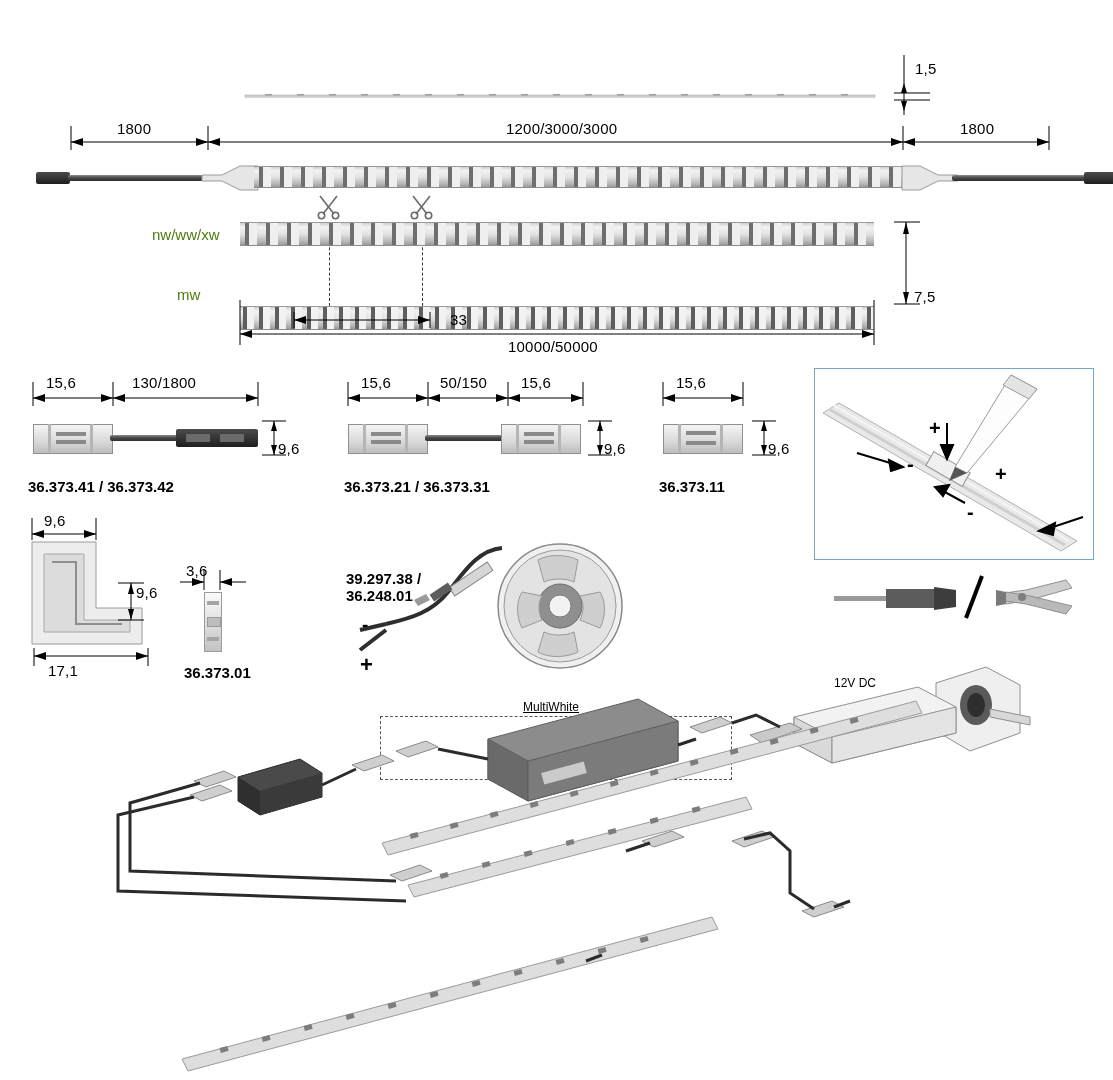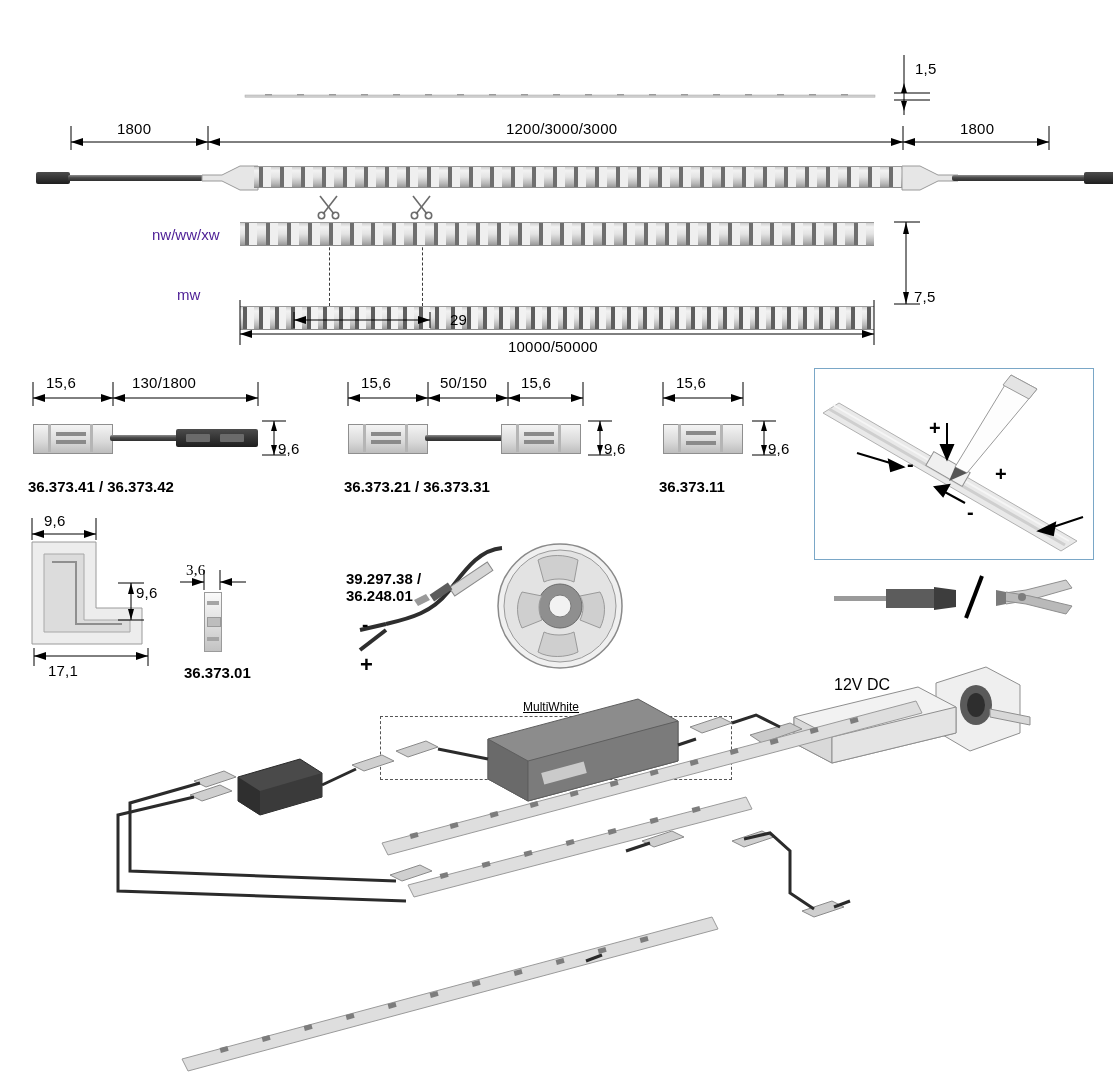--- a/index.html
+++ b/index.html
@@ -2,21 +2,21 @@
 <html><head>
 <meta charset="utf-8">
 <style>
   html,body{margin:0;padding:0;background:#ffffff;}
   body{width:1113px;height:1080px;position:relative;overflow:hidden;
        font-family:"Liberation Sans", sans-serif;color:#000;}
   .stage{position:absolute;left:0;top:0;width:943px;height:1080px;}
   .abs{position:absolute;}
   .dimtxt{font-size:15px;color:#000;letter-spacing:0.2px;white-space:nowrap;}
   .partno{font-size:15px;font-weight:bold;color:#000;white-space:nowrap;}
-  .lbl-teal{font-size:15px;color:#4c1d95;white-space:nowrap;}
+  .lbl-teal{font-size:15px;color:#4d7c0f;white-space:nowrap;}
   .lbl-plain{font-size:15px;color:#000;white-space:nowrap;}
   .sign{font-size:19px;font-weight:bold;}
   .dash-v{border-left:1px dashed #3a3a3a;width:0;}
   .dash-box{border:1px dashed #555;}
   
   .strip{background:linear-gradient(to bottom,#cfcfcf 0%,#f2f2f2 18%,#e3e3e3 50%,#b9b9b9 82%,#9a9a9a 100%);
          border-top:1px solid #9a9a9a;border-bottom:1px solid #8c8c8c;position:relative;overflow:hidden;}
   .leds{position:absolute;left:0;top:0;right:0;bottom:0;
         background:repeating-linear-gradient(to right,
           rgba(255,255,255,0) 0px, rgba(255,255,255,0) 6px,
@@ -171,21 +171,21 @@
 
   <div class="abs" style="left:290px;top:310px;width:200px;height:20px;">
     <svg width="200" height="20">
       <line x1="4" y1="10" x2="140" y2="10" stroke="#000" stroke-width="1"></line>
       <path d="M4 10 L16 6 L16 14 Z" fill="#000"></path>
       <path d="M140 10 L128 6 L128 14 Z" fill="#000"></path>
       <line x1="4" y1="2" x2="4" y2="18" stroke="#000" stroke-width="1"></line>
       <line x1="140" y1="2" x2="140" y2="18" stroke="#000" stroke-width="1"></line>
     </svg>
   </div>
-  <div class="abs dimtxt" style="left:450px;top:311px;">29</div>
+  <div class="abs dimtxt" style="left:450px;top:311px;">33</div>
 
   <div class="abs" style="left:236px;top:300px;width:650px;height:50px;">
     <svg width="650" height="50">
       <line x1="4" y1="0" x2="4" y2="45" stroke="#000" stroke-width="1"></line>
       <line x1="638" y1="0" x2="638" y2="45" stroke="#000" stroke-width="1"></line>
       <line x1="4" y1="34" x2="638" y2="34" stroke="#000" stroke-width="1"></line>
       <path d="M4 34 L16 30 L16 38 Z" fill="#000"></path>
       <path d="M638 34 L626 30 L626 38 Z" fill="#000"></path>
     </svg>
   </div>
@@ -415,21 +415,21 @@
   <div class="abs" style="left:176px;top:566px;width:80px;height:24px;">
     <svg width="80" height="24">
       <line x1="28" y1="4" x2="28" y2="24" stroke="#000" stroke-width="1"></line>
       <line x1="44" y1="4" x2="44" y2="24" stroke="#000" stroke-width="1"></line>
       <line x1="4" y1="16" x2="28" y2="16" stroke="#000" stroke-width="1"></line>
       <line x1="44" y1="16" x2="70" y2="16" stroke="#000" stroke-width="1"></line>
       <path d="M28 16 L16 12 L16 20 Z" fill="#000"></path>
       <path d="M44 16 L56 12 L56 20 Z" fill="#000"></path>
     </svg>
   </div>
-  <div class="abs dimtxt" style="left:186px;top:562px;font-family:Liberation Serif, serif;">3,6</div>
+  <div class="abs dimtxt" style="left:186px;top:562px;">3,6</div>
   <div class="abs silver" style="left:204px;top:592px;width:16px;height:58px;">
     <div class="abs" style="left:2px;top:8px;width:12px;height:4px;background:#a5a5a5;"></div>
     <div class="abs" style="left:2px;top:24px;width:12px;height:8px;background:#bdbdbd;border:1px solid #9a9a9a;"></div>
     <div class="abs" style="left:2px;top:44px;width:12px;height:4px;background:#a5a5a5;"></div>
   </div>
   <div class="abs partno" style="left:184px;top:664px;">36.373.01</div>
 
   <div class="abs partno" style="left:346px;top:570px;white-space:pre;">39.297.38 /
 36.248.01</div>
 
@@ -456,21 +456,21 @@
         <path d="M62 62 L74 56 L78 62 L66 68 Z" fill="#9a9a9a"></path>
       </g>
 
       <path d="M34 86 L8 92" stroke="#2e2e2e" stroke-width="4" fill="none"></path>
       <path d="M34 92 L8 112" stroke="#2e2e2e" stroke-width="4" fill="none"></path>
     </svg>
   </div>
   <div class="abs sign" style="left:362px;top:614px;">-</div>
   <div class="abs sign" style="left:360px;top:652px;font-size:22px;">+</div>
 
-  <div class="abs lbl-plain" style="left:834px;top:676px;font-size:16px;">12V DC</div>
+  <div class="abs lbl-plain" style="left:834px;top:676px;font-size:12px;">12V DC</div>
 
   <div class="abs dash-box" style="left:380px;top:716px;width:350px;height:62px;"></div>
   <div class="abs lbl-plain" style="left:523px;top:700px;font-size:12px;text-decoration:underline;">MultiWhite</div>
 
   <div class="abs" style="left:90px;top:655px;width:990px;height:420px;">
     <svg width="990" height="420" viewBox="0 0 990 420">
 
       <g>
         <path d="M846 28 L896 12 L930 30 L930 78 L880 96 L846 76 Z" fill="#efefef" stroke="#8f8f8f" stroke-width="1"></path>
         <ellipse cx="886" cy="50" rx="16" ry="20" fill="#5a5a5a"></ellipse>

